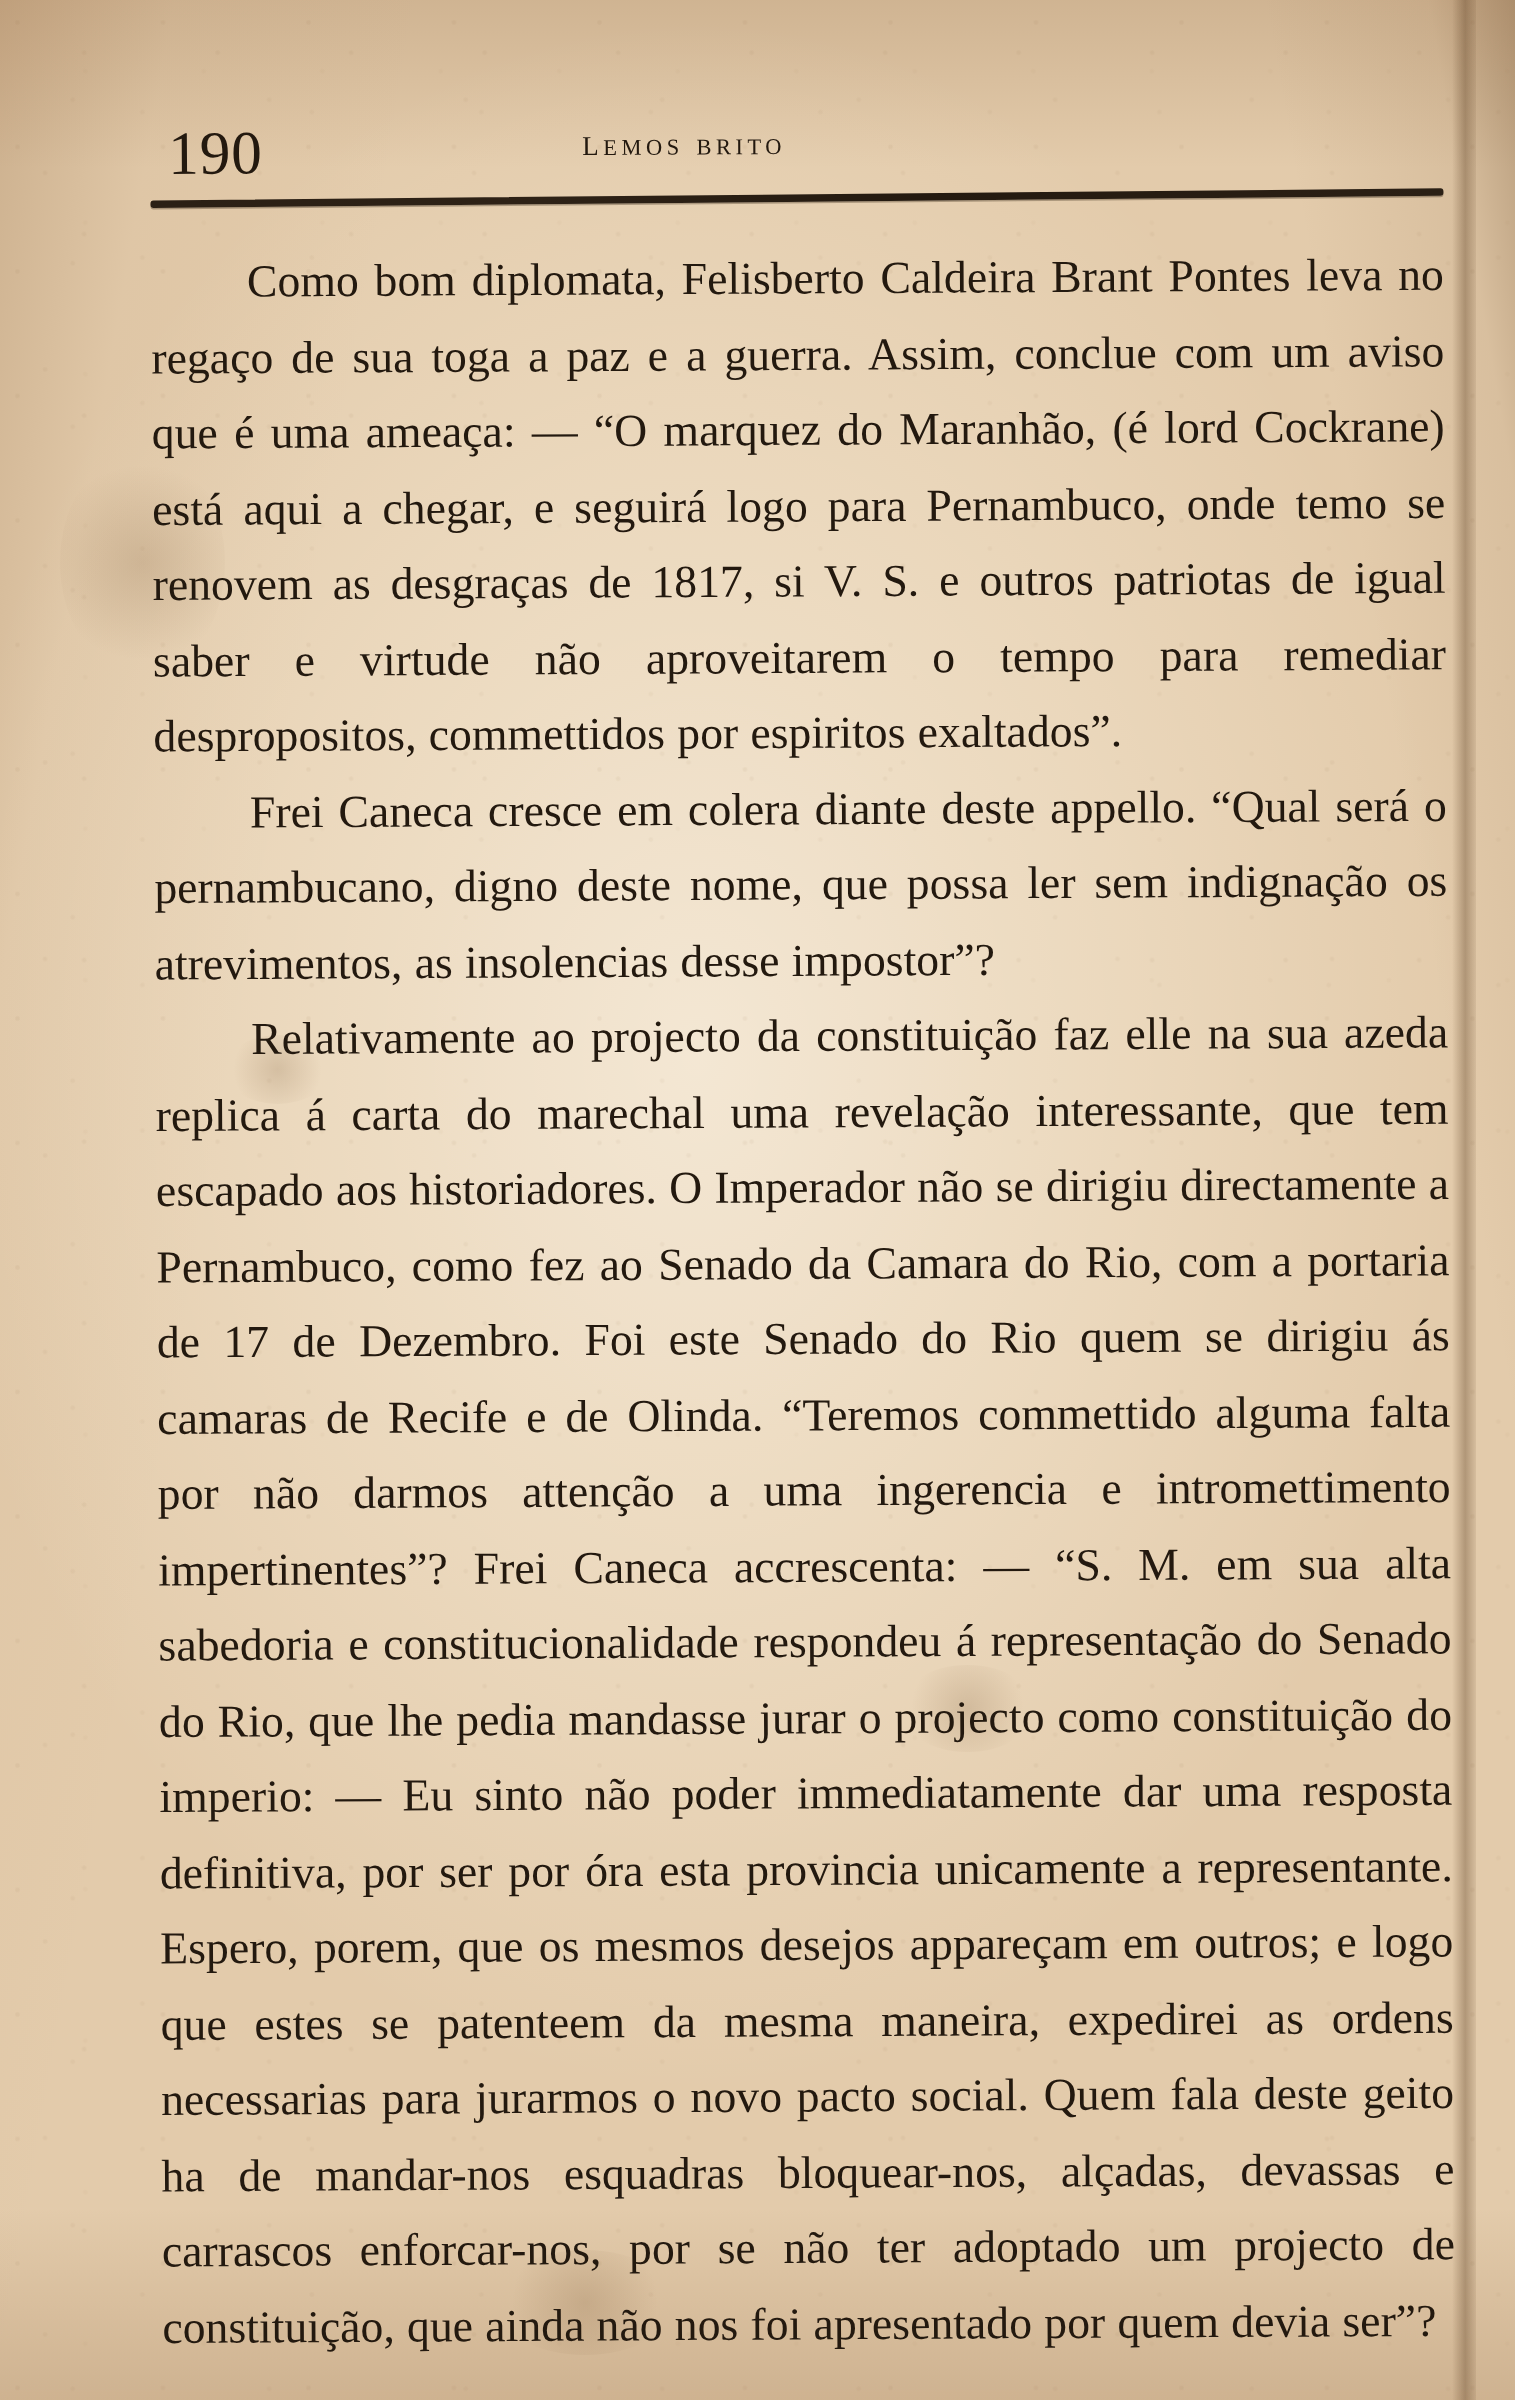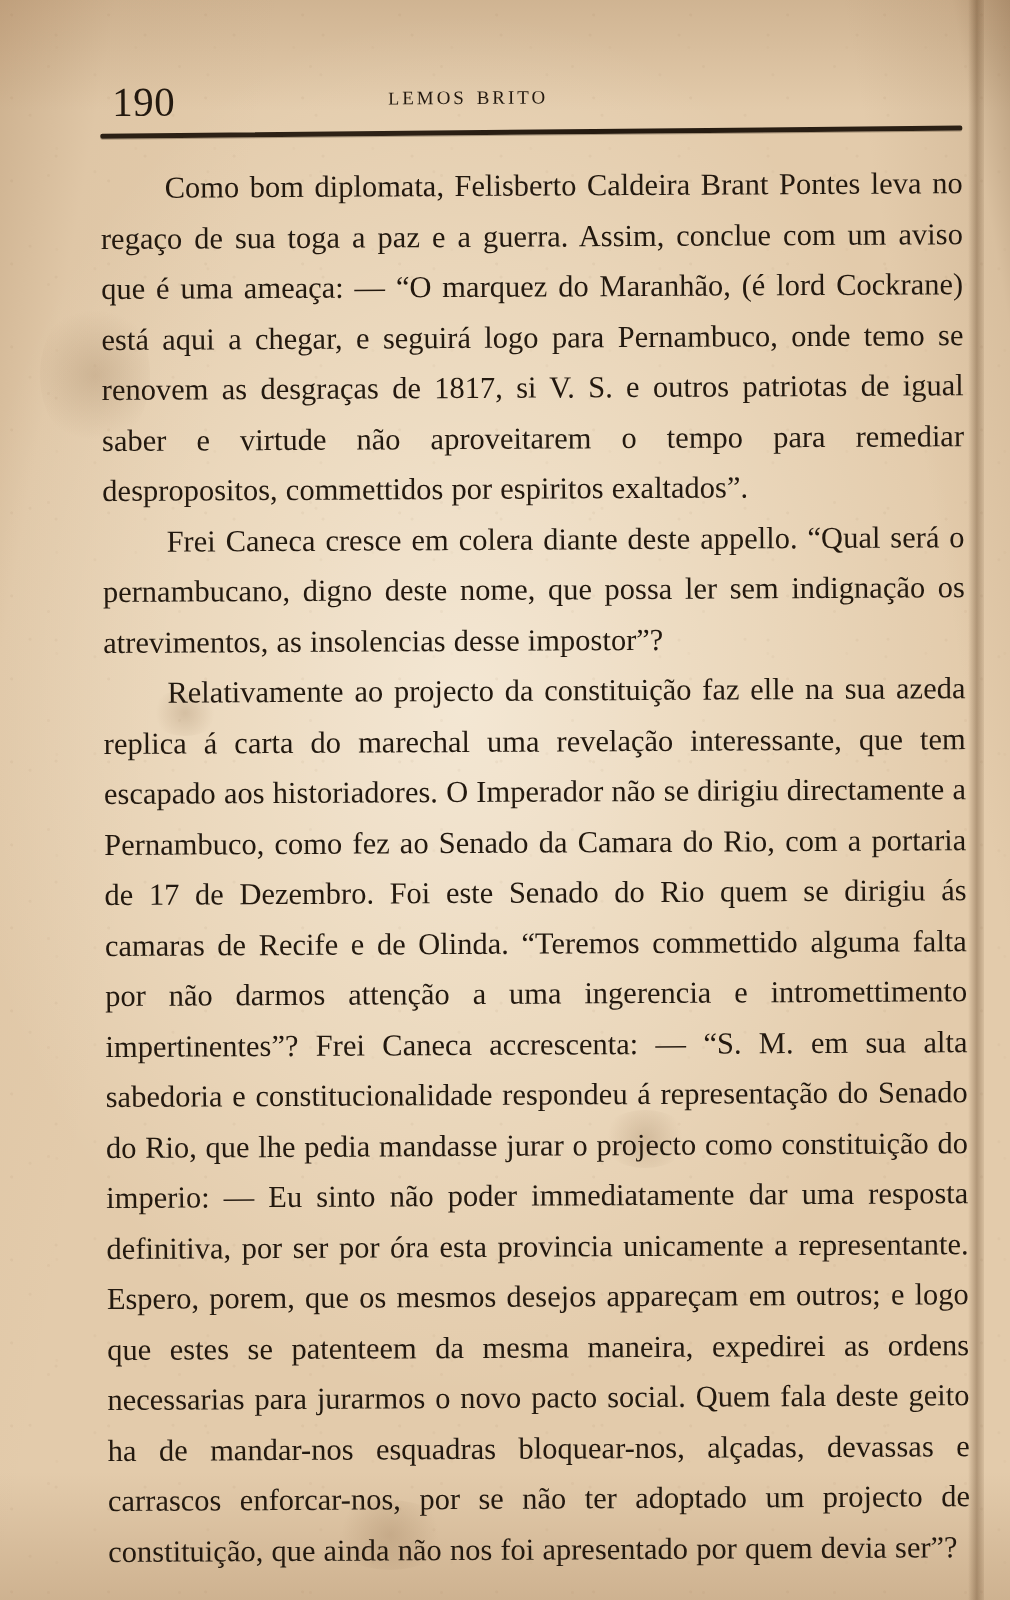--- a/index.html
+++ b/index.html
@@ -73,21 +73,21 @@
     position: absolute;
     left: 12px;
     top: 0;
     font-size: 41px;
     letter-spacing: 0.5px;
   }
   .booktitle {
     position: absolute;
     left: 288px;
     top: 4px;
-    font-size: 27px;
+    font-size: 22px;
     letter-spacing: 3px;
     font-variant: small-caps;
     text-transform: lowercase;
   }
   .booktitle::first-letter { font-size: 26px; }
   .rule {
     position: relative;
     height: 5px;
     margin-top: 2px;
     background: linear-gradient(90deg, #2b2015 0%, #2e2216 30%, #241a10 60%, #2b2015 100%);

